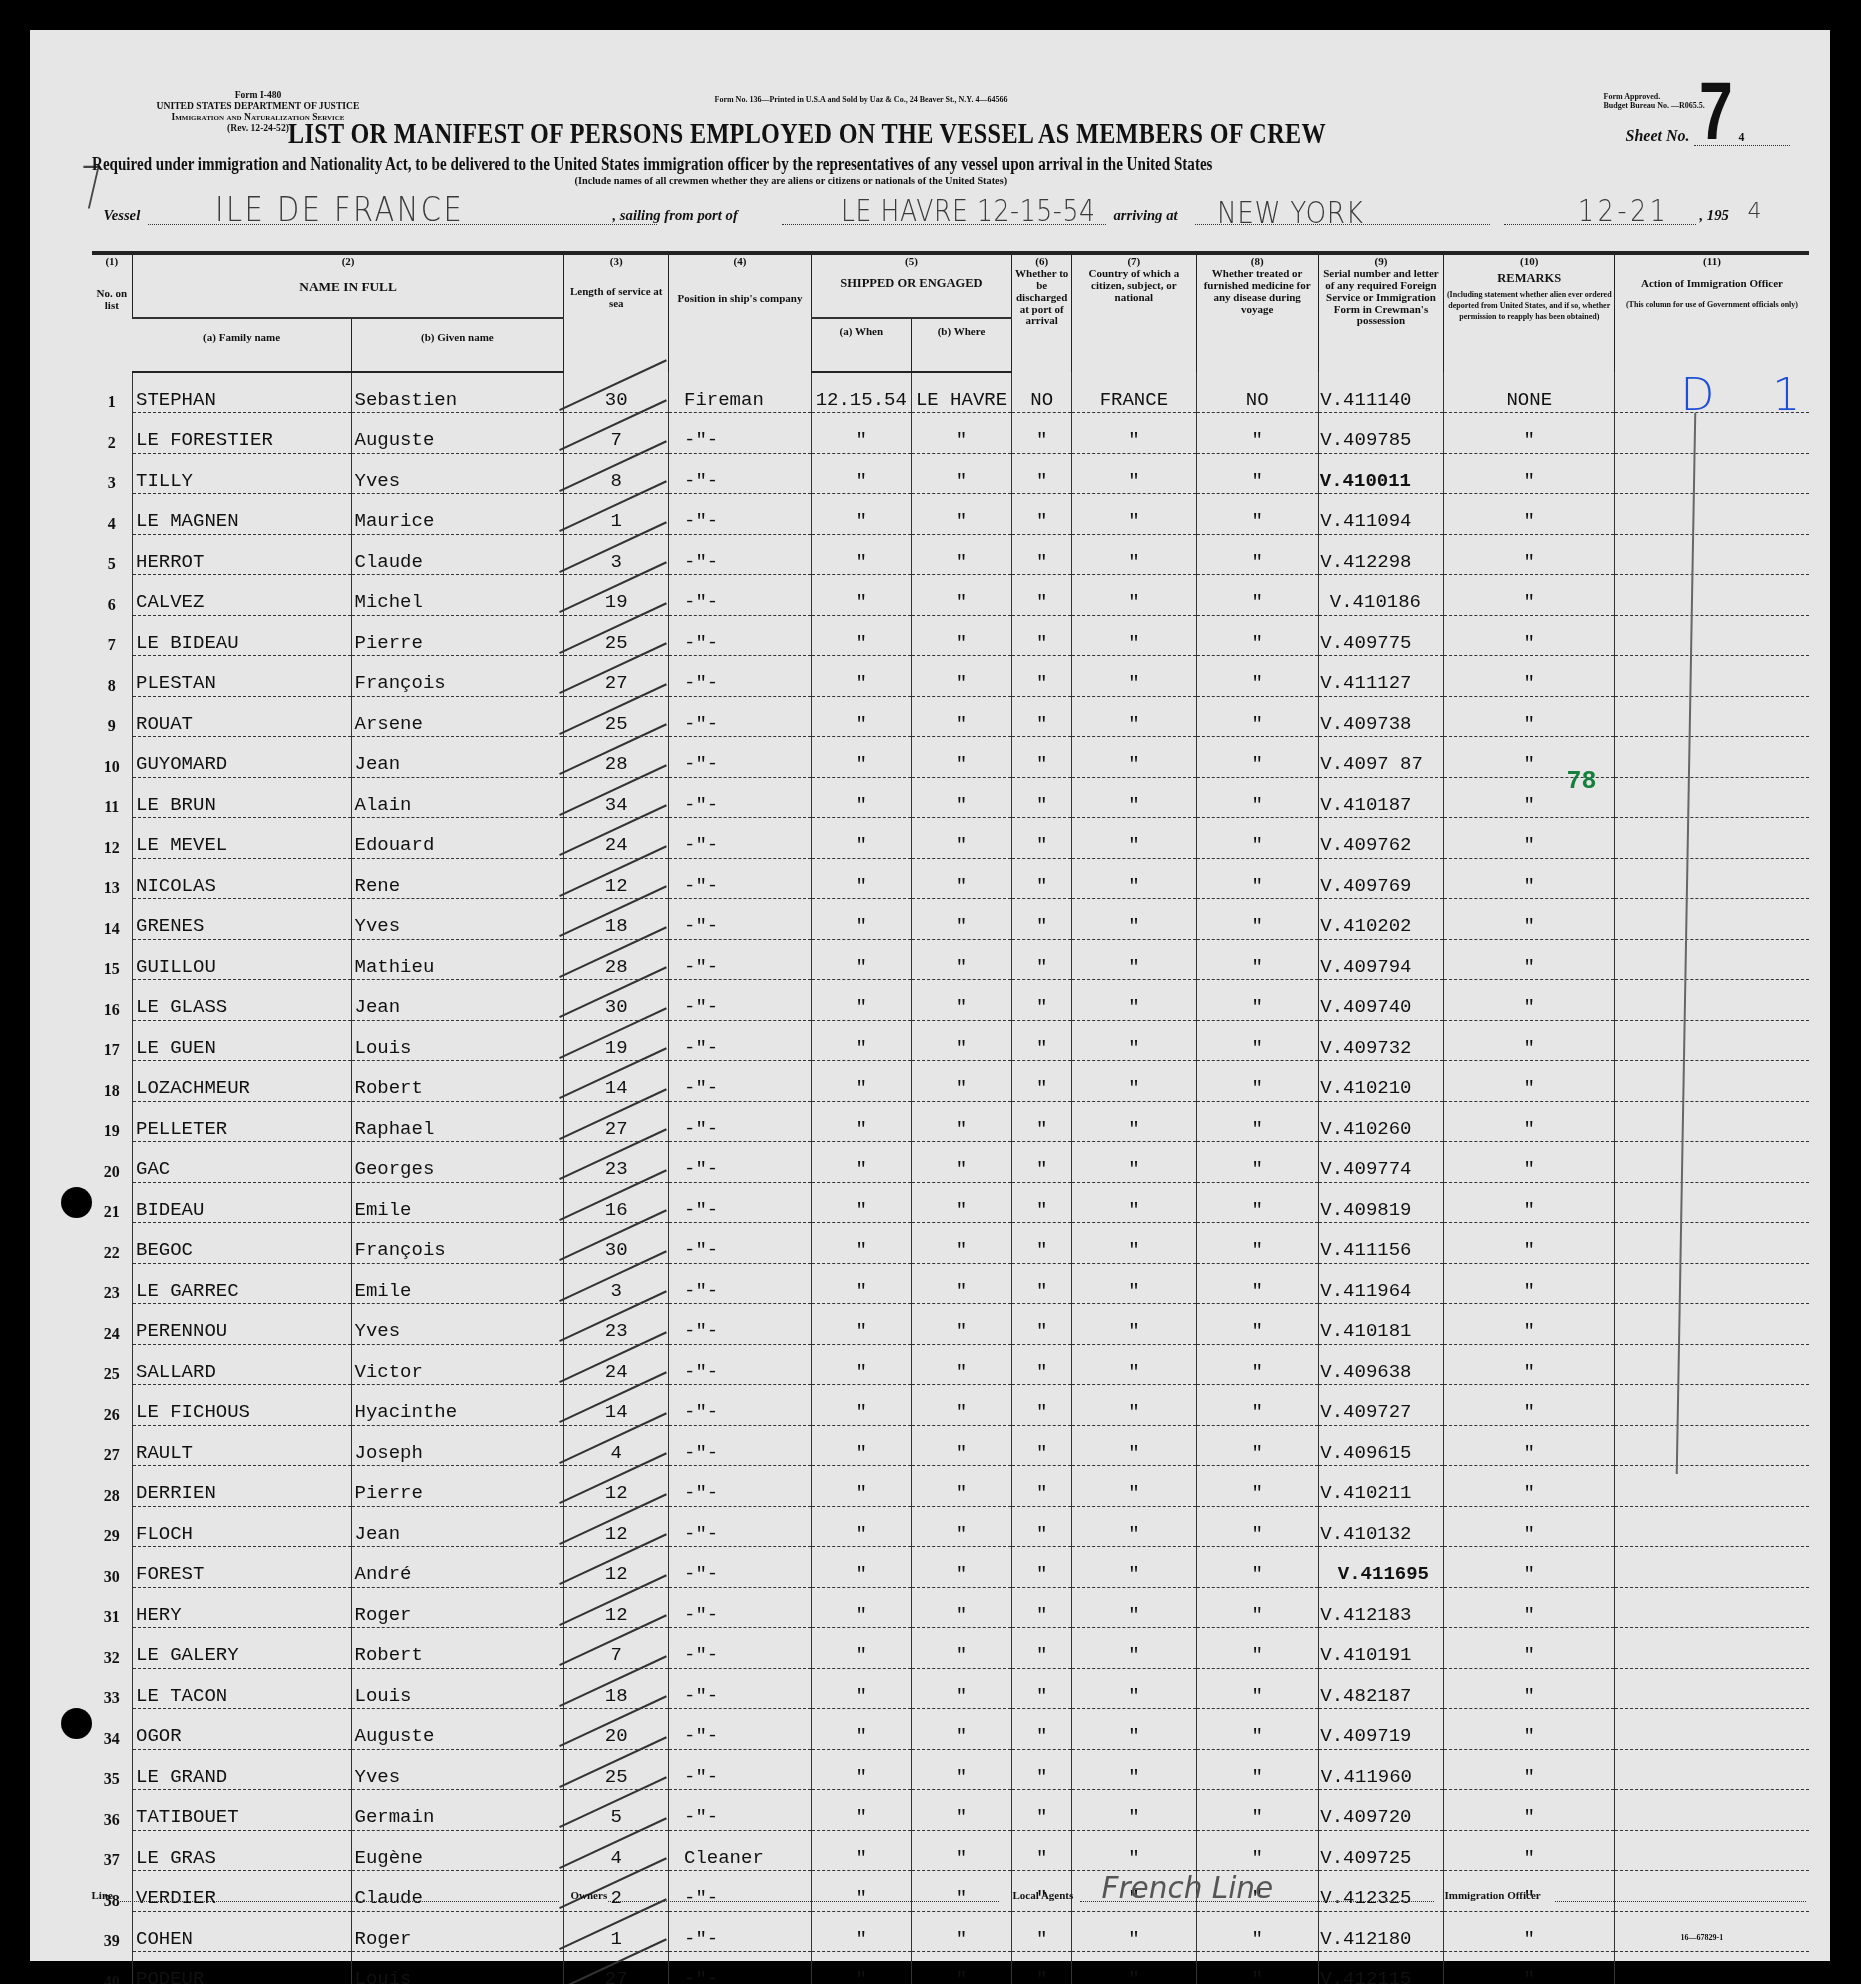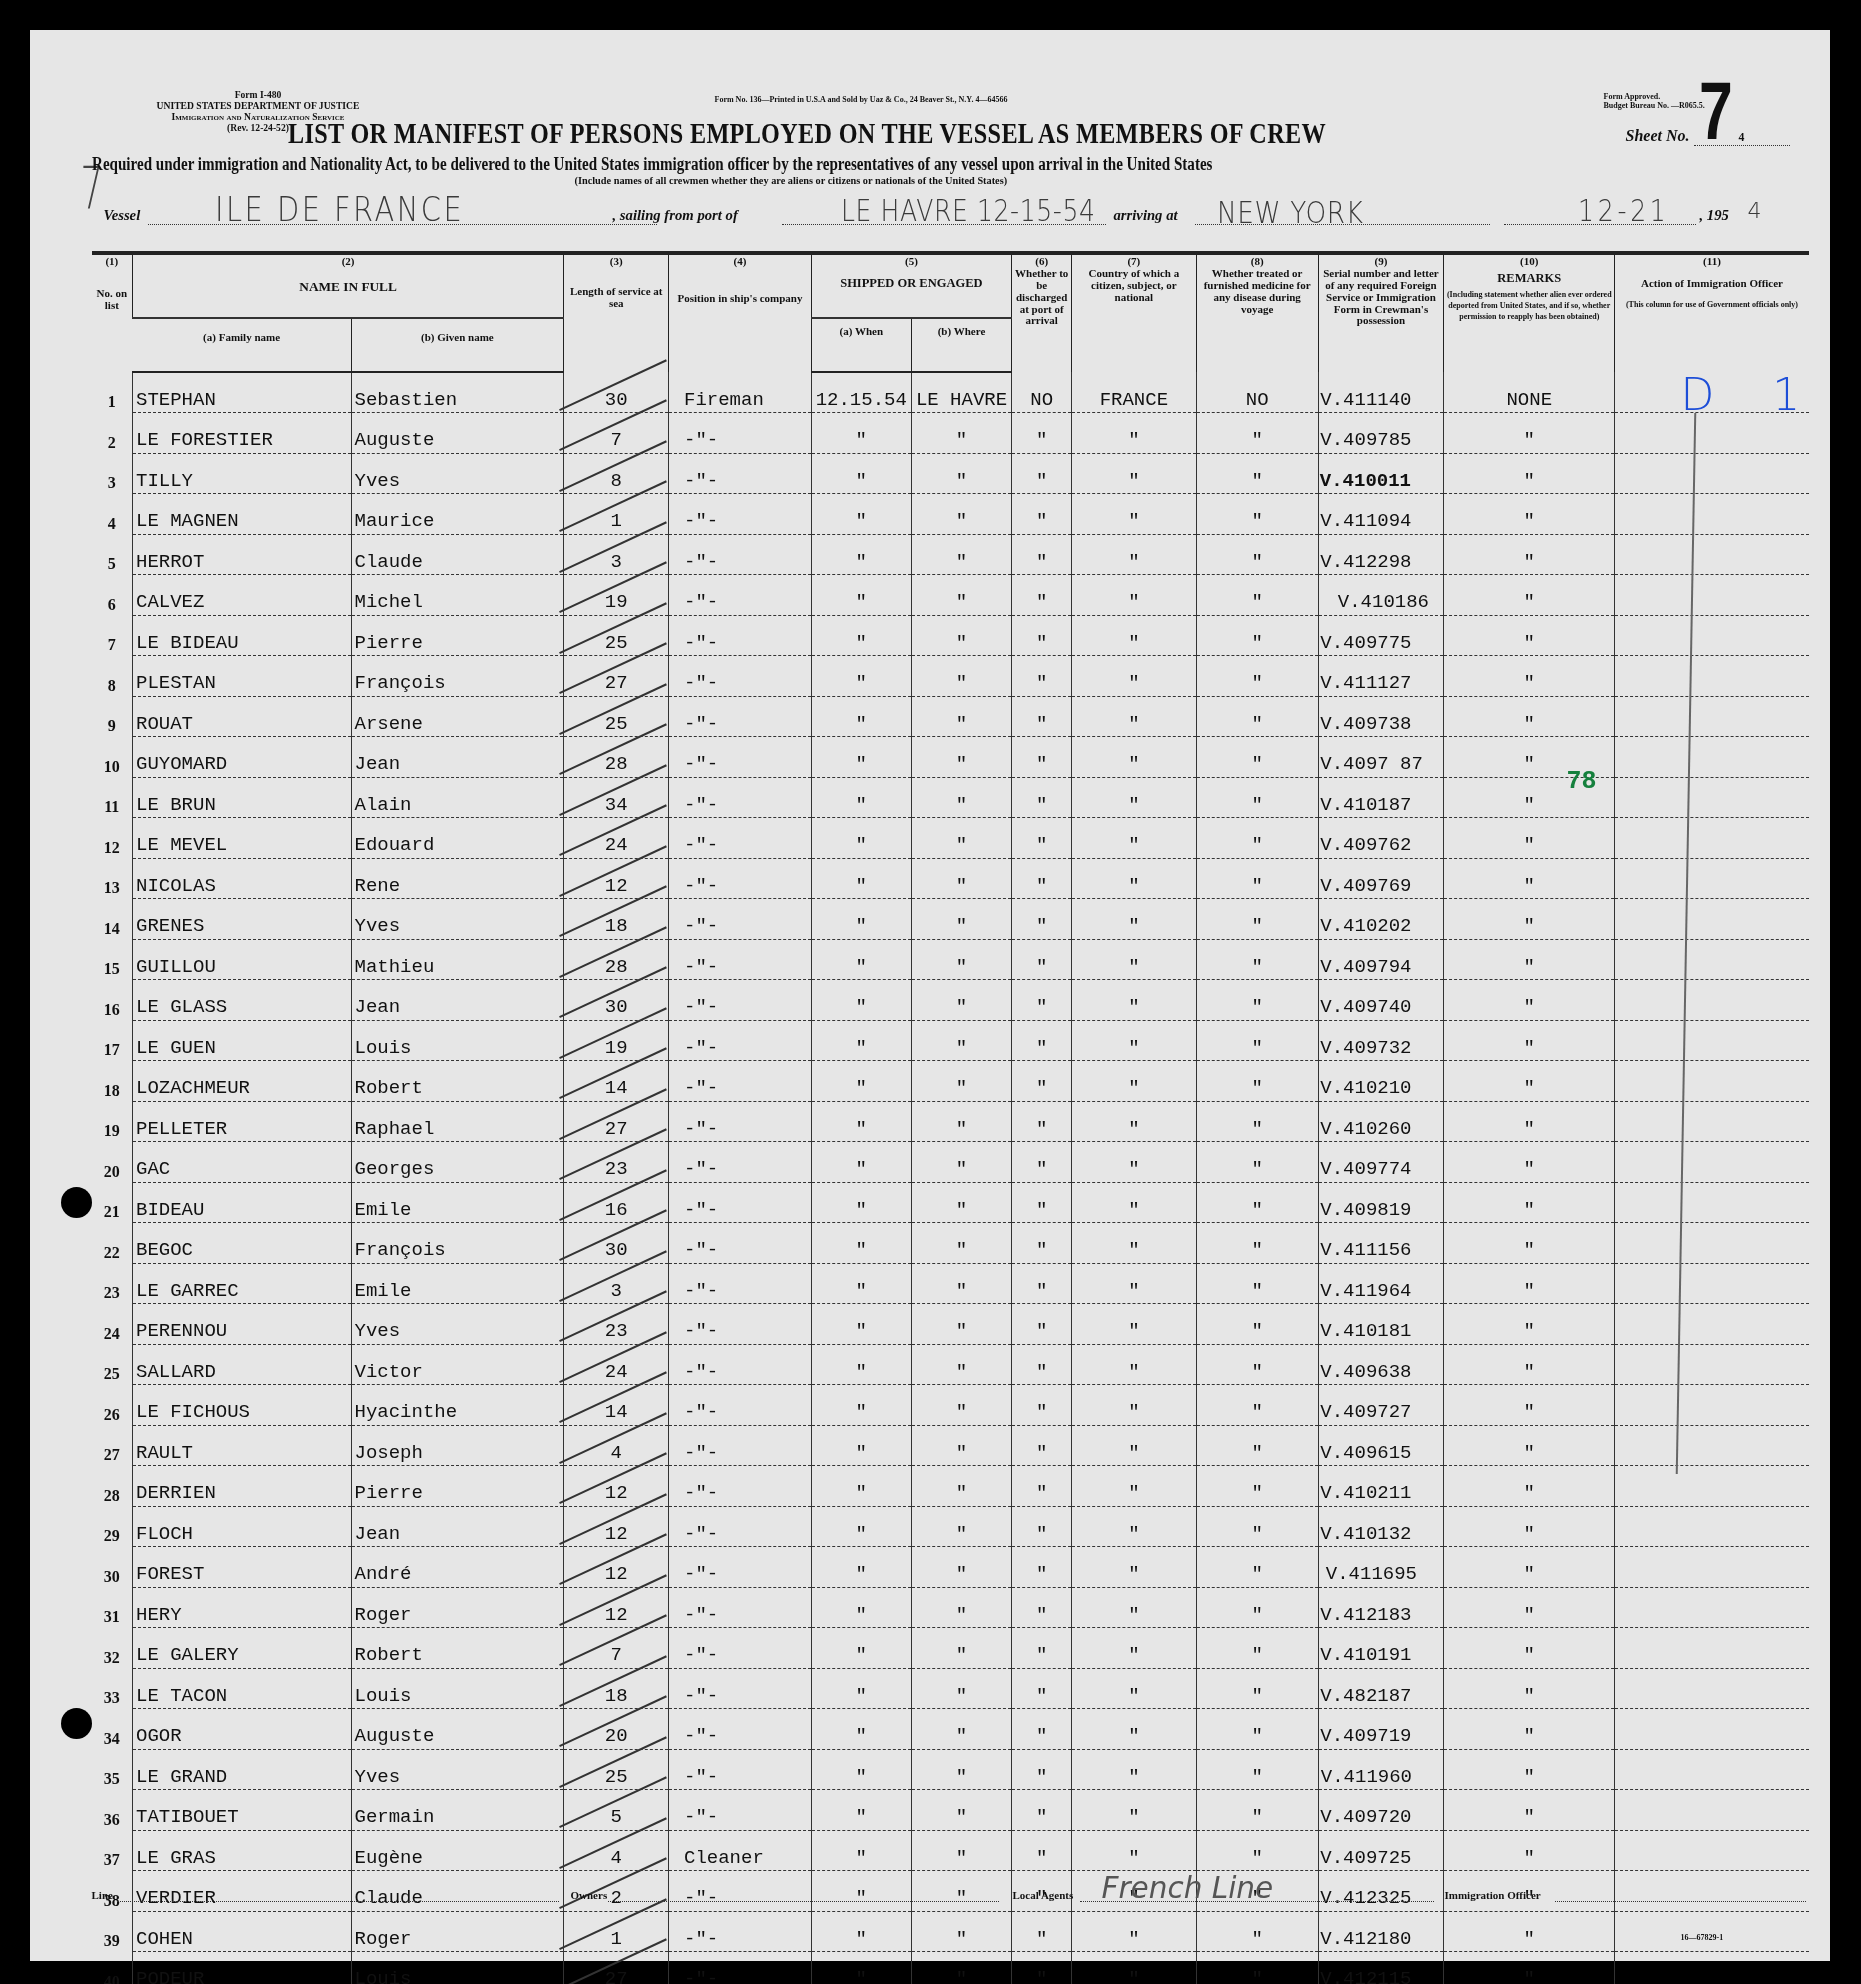--- a/index.html
+++ b/index.html
@@ -272,21 +272,21 @@
             <td>6</td>
             <td class="family">CALVEZ</td>
             <td class="given">Michel</td>
             <td class="len">19<span class="slash"></span></td>
             <td style="padding-left: 14.7px;">-"-</td>
             <td class="c">"</td>
             <td class="c">"</td>
             <td class="c">"</td>
             <td class="c">"</td>
             <td class="c">"</td>
-            <td style="padding-left: 19px;">V.410186</td>
+            <td style="padding-left: 11px;">V.410186</td>
             <td class="c">"</td>
             <td class="action"></td>
           </tr>
           <tr>
             <td>7</td>
             <td class="family">LE BIDEAU</td>
             <td class="given">Pierre</td>
             <td class="len">25<span class="slash"></span></td>
             <td style="padding-left: 14.7px;">-"-</td>
             <td class="c">"</td>
@@ -632,21 +632,21 @@
             <td>30</td>
             <td class="family">FOREST</td>
             <td class="given">André</td>
             <td class="len">12<span class="slash"></span></td>
             <td style="padding-left: 14.7px;">-"-</td>
             <td class="c">"</td>
             <td class="c">"</td>
             <td class="c">"</td>
             <td class="c">"</td>
             <td class="c">"</td>
-            <td style="padding-left: 7px;">V.411695</td>
+            <td style="padding-left: 19px; font-weight: bold;">V.411695</td>
             <td class="c">"</td>
             <td class="action"></td>
           </tr>
           <tr>
             <td>31</td>
             <td class="family">HERY</td>
             <td class="given">Roger</td>
             <td class="len">12<span class="slash"></span></td>
             <td style="padding-left: 14.7px;">-"-</td>
             <td class="c">"</td>

